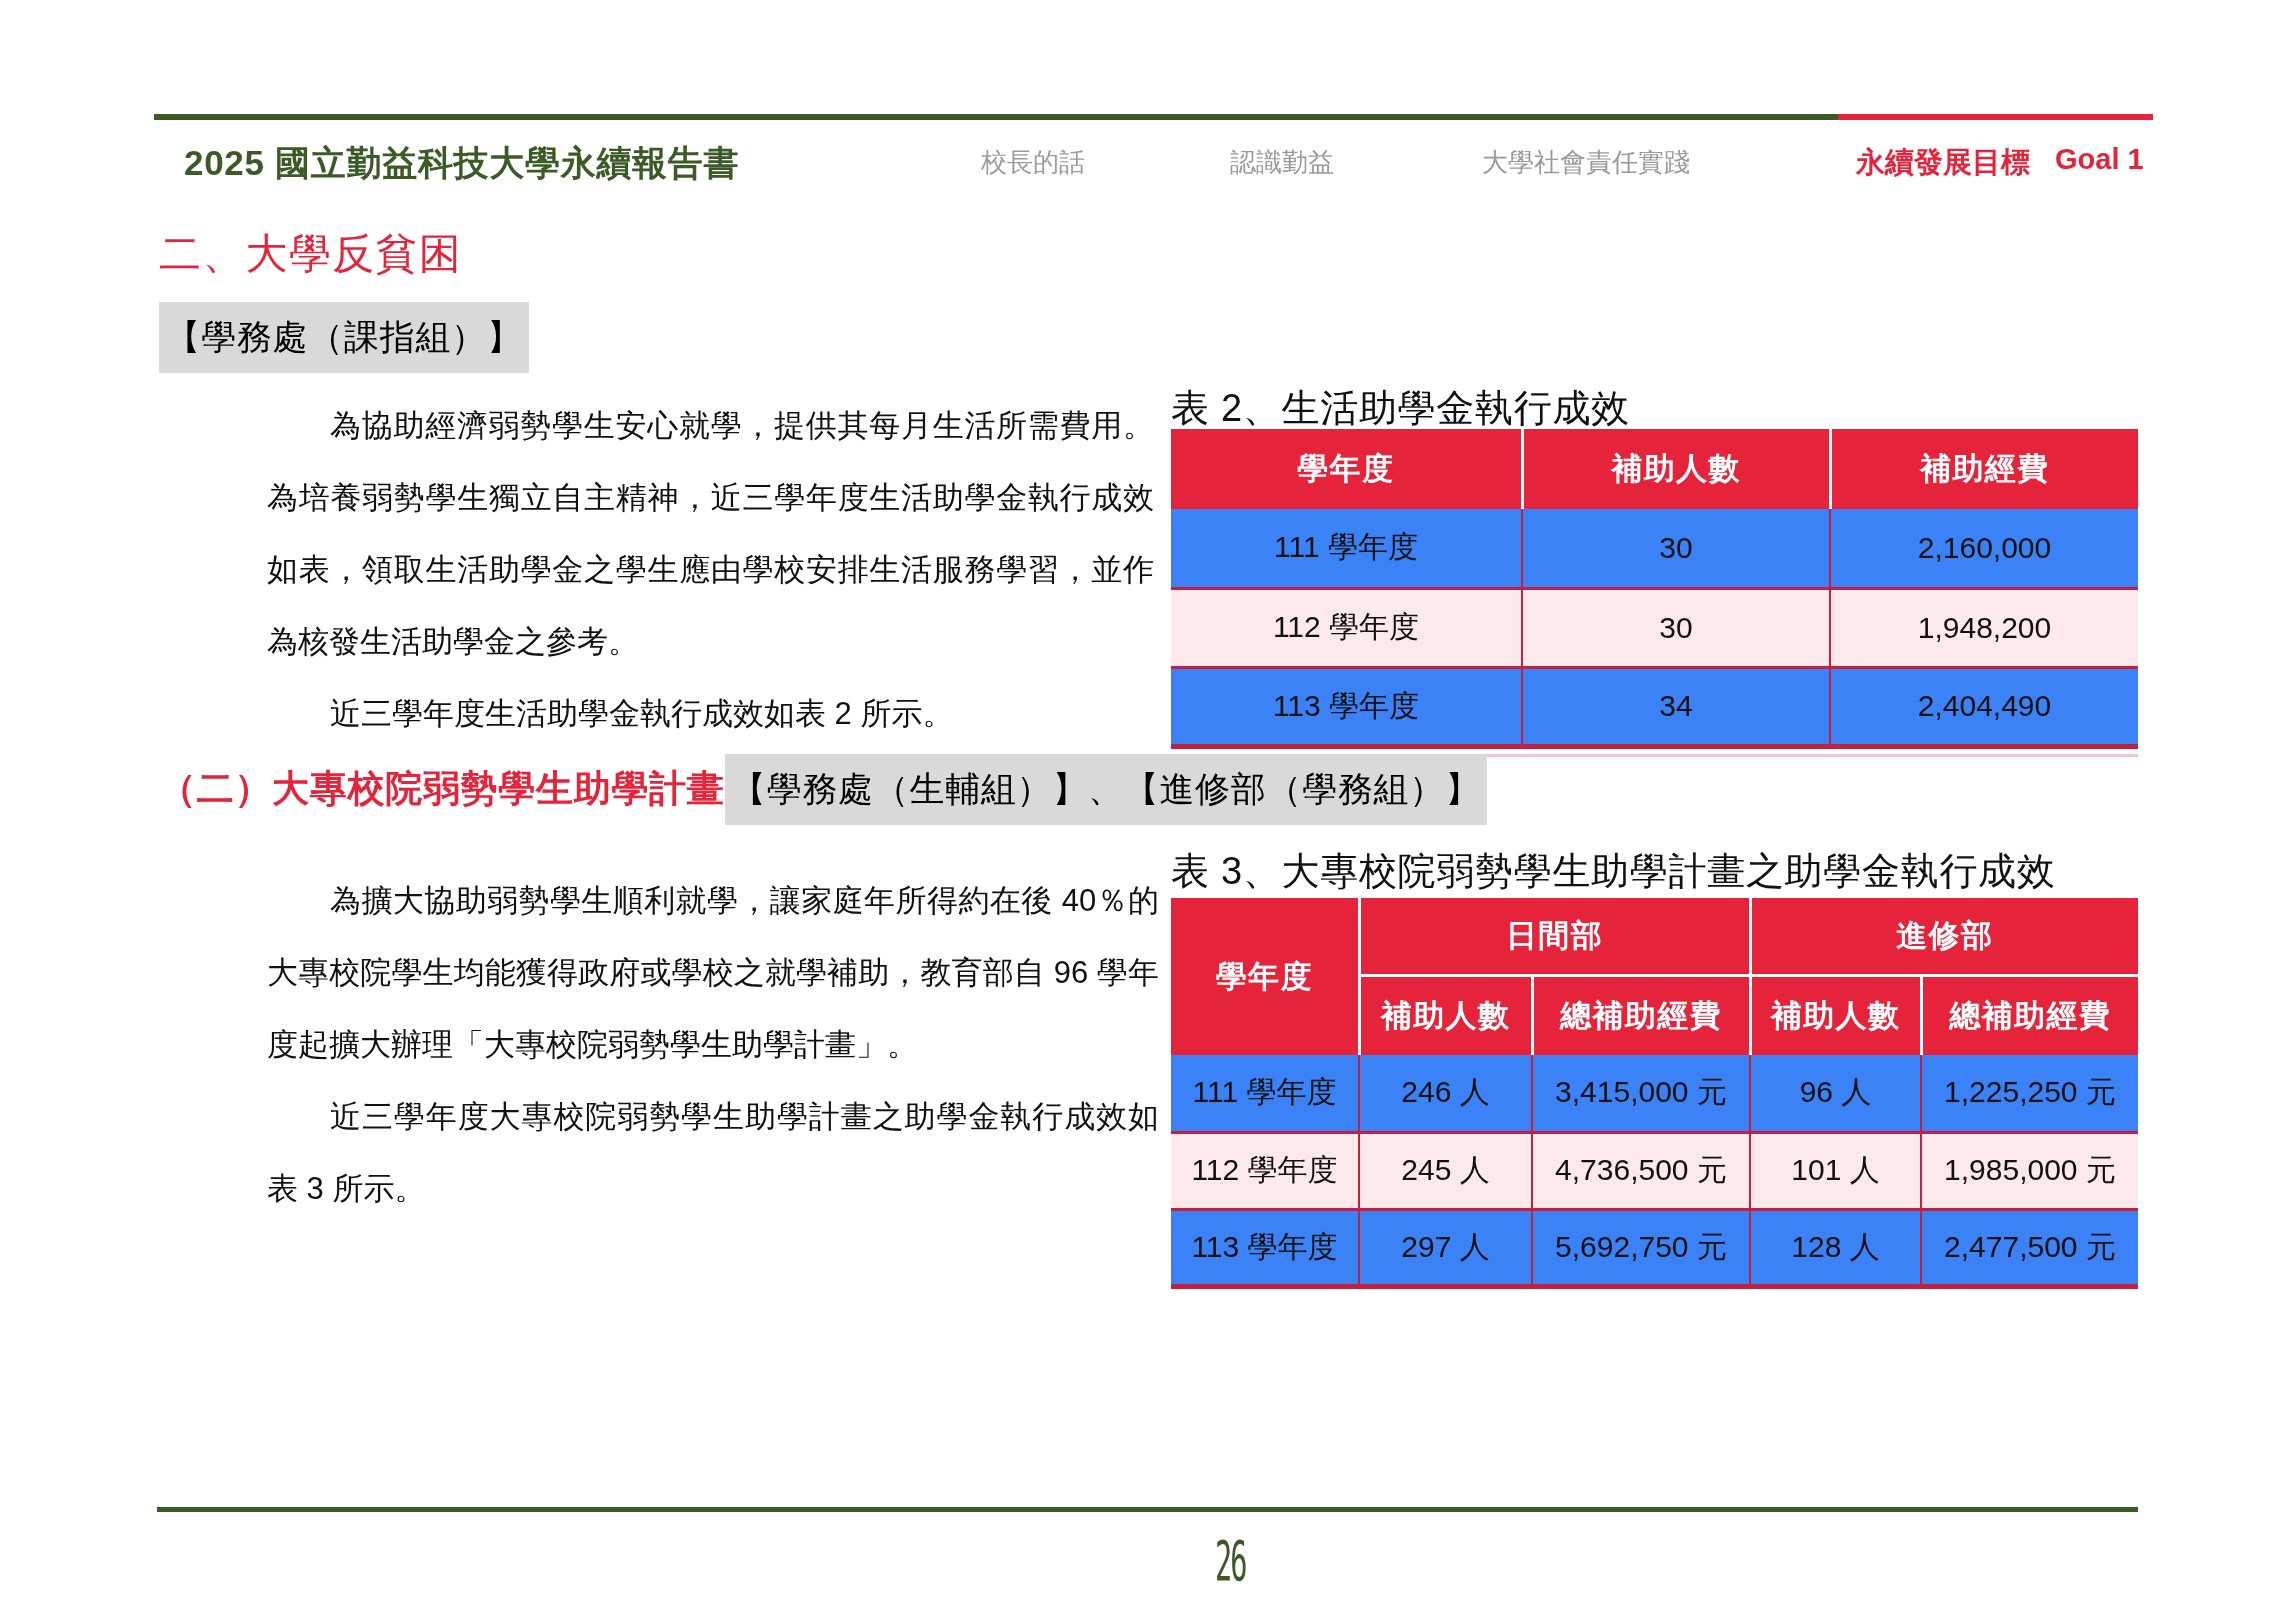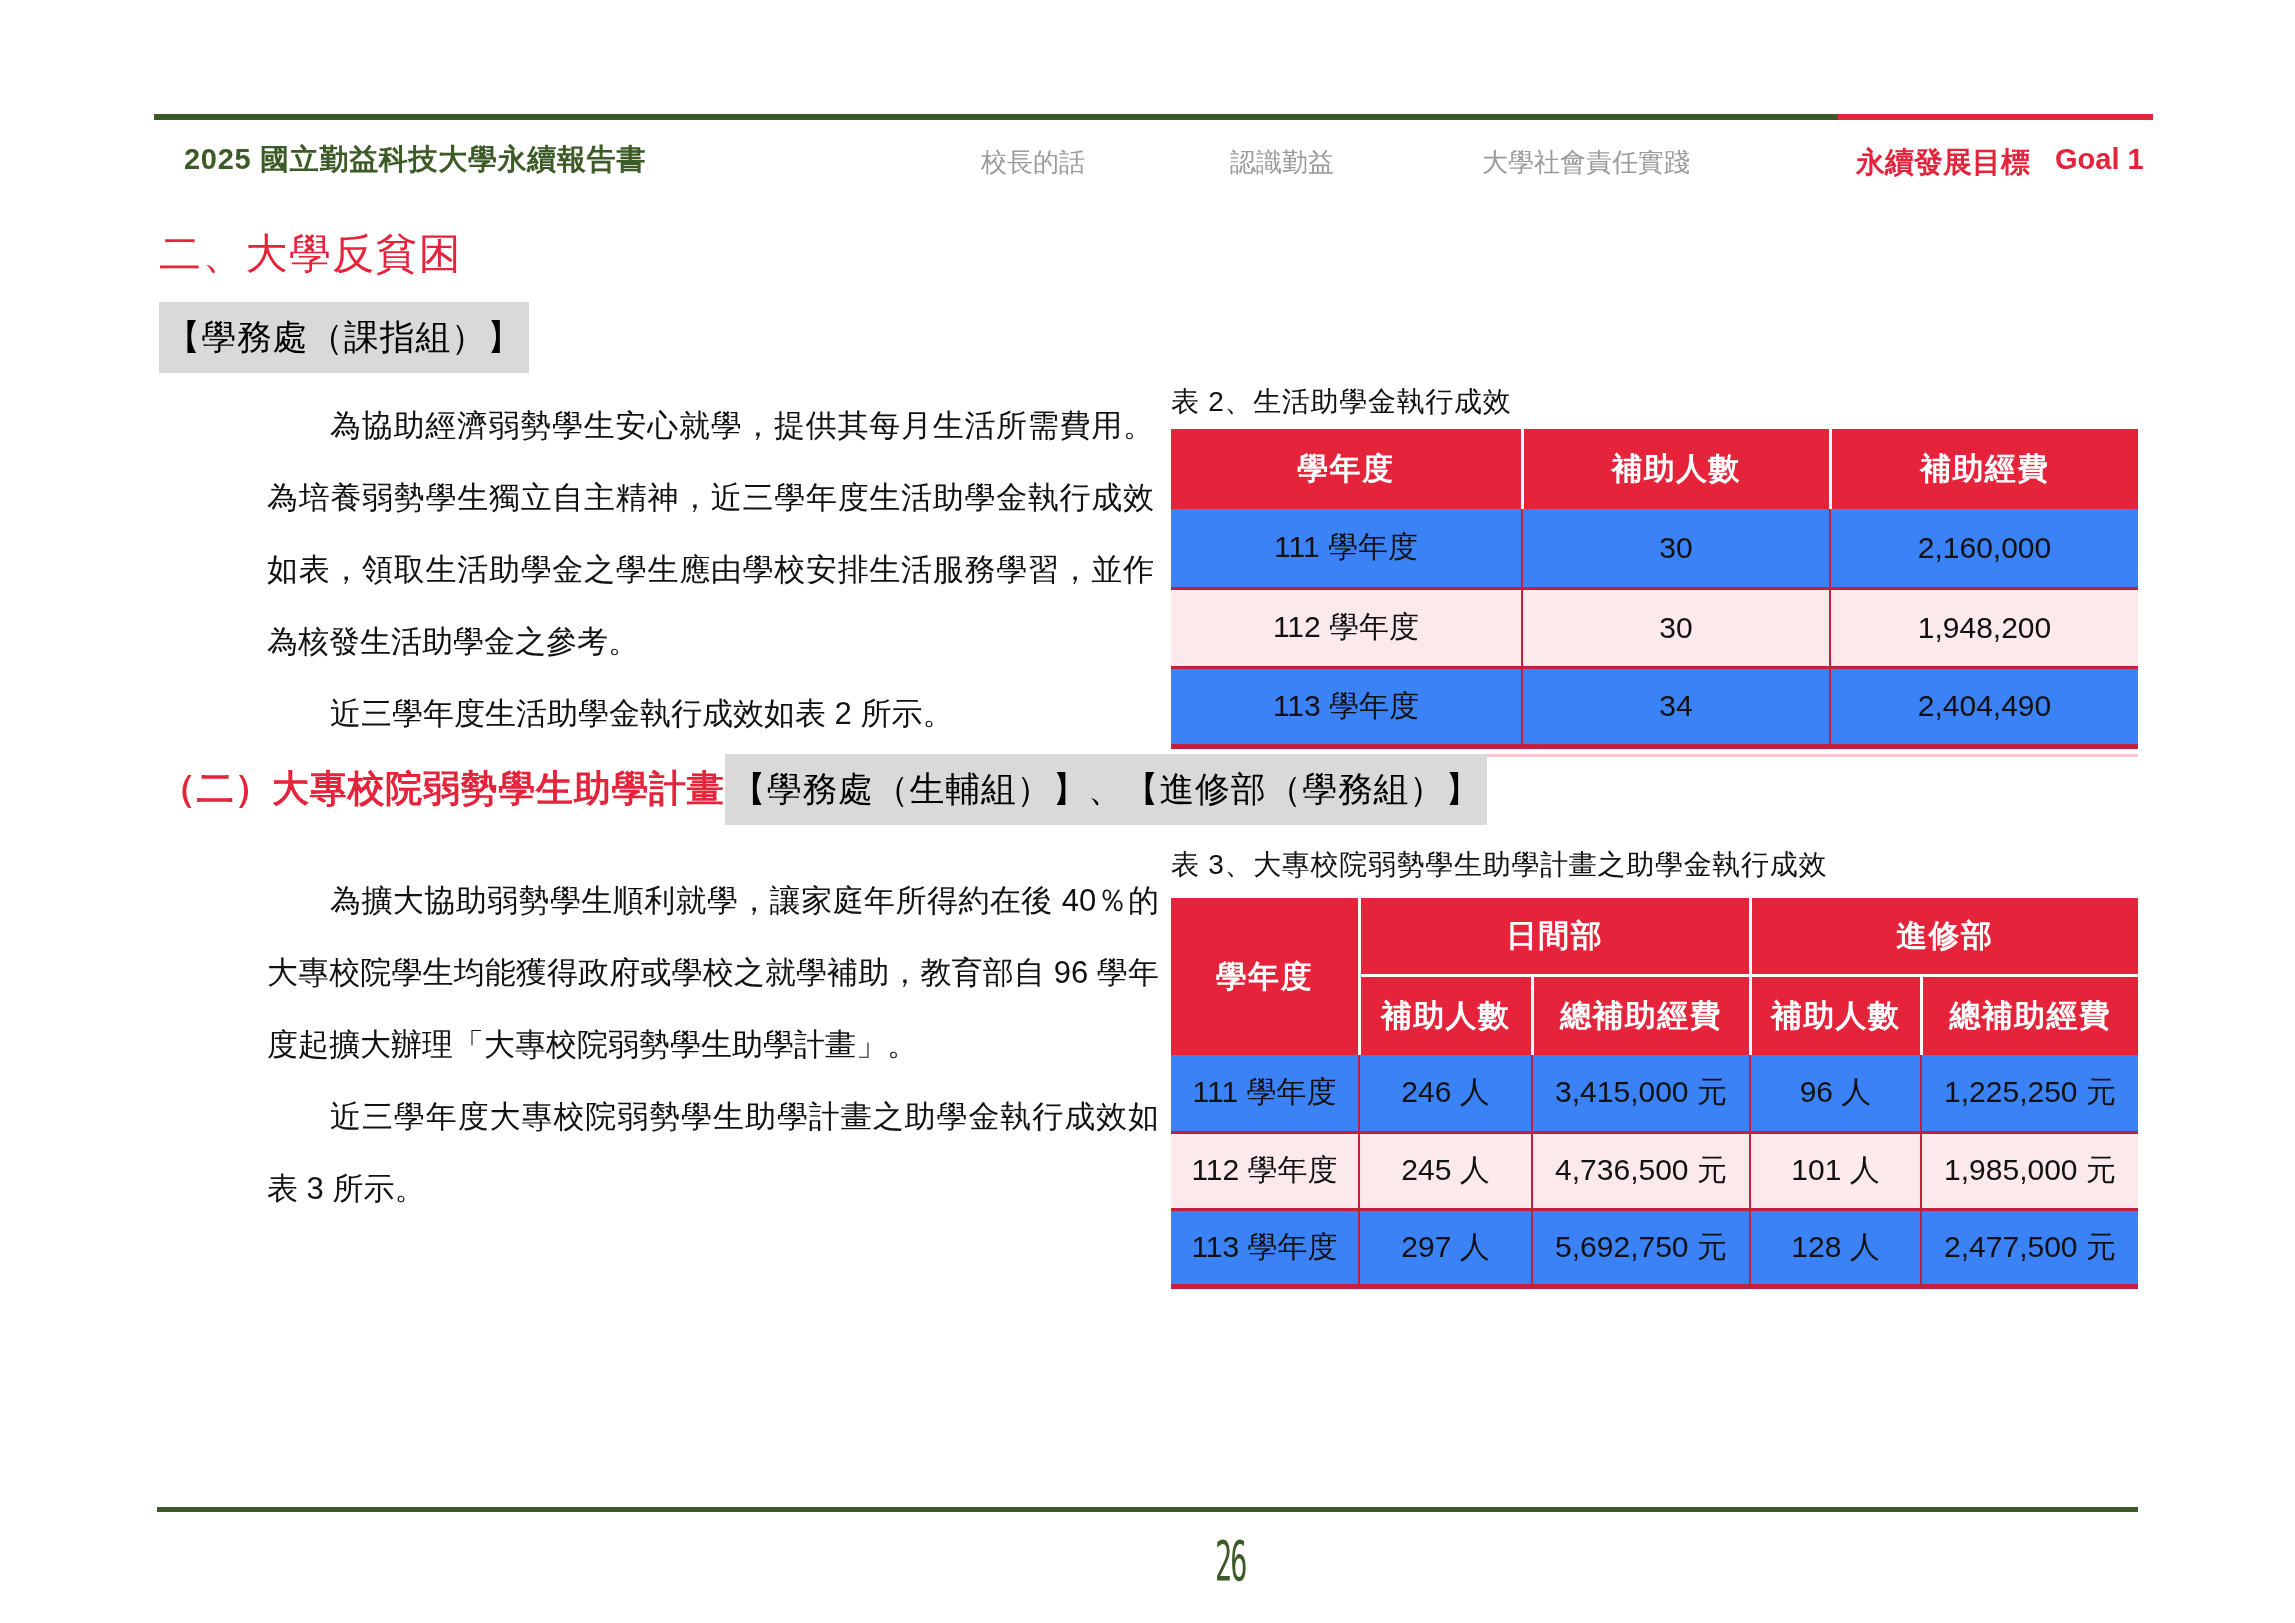--- a/index.html
+++ b/index.html
@@ -13,42 +13,42 @@
     --ink:#111111;
   }
   *{margin:0;padding:0;box-sizing:border-box;}
   html,body{background:#ffffff;}
   body{font-family:"Liberation Sans","DejaVu Sans",sans-serif;}
   #page{position:relative;width:2295px;height:1623px;background:#ffffff;overflow:hidden;}
 
   
   .rule-green{position:absolute;left:154px;top:114px;width:1684px;height:5.9px;background:var(--green);}
   .rule-red{position:absolute;left:1838px;top:114px;width:315px;height:5.9px;background:var(--red);}
-  .hdr-title{position:absolute;left:184px;top:140px;font-size:29px;font-weight:bold;color:var(--green);letter-spacing:0.7px;white-space:nowrap;}
+  .hdr-title{position:absolute;left:184px;top:140px;font-size:35px;font-weight:bold;color:var(--green);letter-spacing:0.7px;white-space:nowrap;}
   .nav-item{position:absolute;top:145px;font-size:26px;color:var(--navgray);white-space:nowrap;cursor:pointer;}
   .nav-item.active{color:var(--red);font-weight:bold;font-size:29px;top:143px;}
   .nav-1{left:981px;} .nav-2{left:1230px;} .nav-3{left:1482px;}
   .nav-4{left:1856px;} .nav-5{left:2055px;}
 
   
   .main-title{position:absolute;left:159px;top:226px;font-size:42px;font-weight:normal;color:var(--red);letter-spacing:1.3px;white-space:nowrap;}
   .sec-heading{position:absolute;left:159px;display:flex;align-items:center;white-space:nowrap;}
   .sec-heading .red-part{font-size:37px;font-weight:bold;color:var(--red);letter-spacing:0.7px;}
   .sec-heading .gray-part{font-size:35px;font-weight:normal;color:#000;background:var(--graybox);padding:11.8px 6.5px;letter-spacing:0.7px;}
   .sec1-heading{top:302px;}
   .sec2-heading{top:754px;}
 
   
   .textblock{position:absolute;left:267px;width:887px;font-size:31px;line-height:72px;color:var(--ink);text-align:justify;text-justify:inter-ideograph;}
   .textblock p{text-indent:63px;margin:0;}
   .tb1{top:390px;}
   .tb2{top:865px;width:892px;}
 
   
-  .tbl-caption{position:absolute;font-size:28px;color:var(--ink);white-space:nowrap;letter-spacing:0.7px;}
+  .tbl-caption{position:absolute;font-size:38px;color:var(--ink);white-space:nowrap;letter-spacing:0.7px;}
   .cap2{left:1171px;top:383px;}
   .cap3{left:1171px;top:846px;}
 
   .tblwrap{position:absolute;left:1171px;}
   .tblwrap2{top:429px;border-bottom:3.3px solid var(--pink-line);padding-bottom:5.9px;}
   .tblwrap3{top:898px;}
 
   table.datatable{border-collapse:collapse;table-layout:fixed;width:967px;}
   table.datatable th{background:var(--red);color:#ffffff;font-weight:bold;font-size:31px;text-align:center;vertical-align:middle;letter-spacing:1.3px;}
   table.datatable td{background:#3b82f6;color:var(--ink);font-size:30px;text-align:center;vertical-align:middle;white-space:nowrap;}

